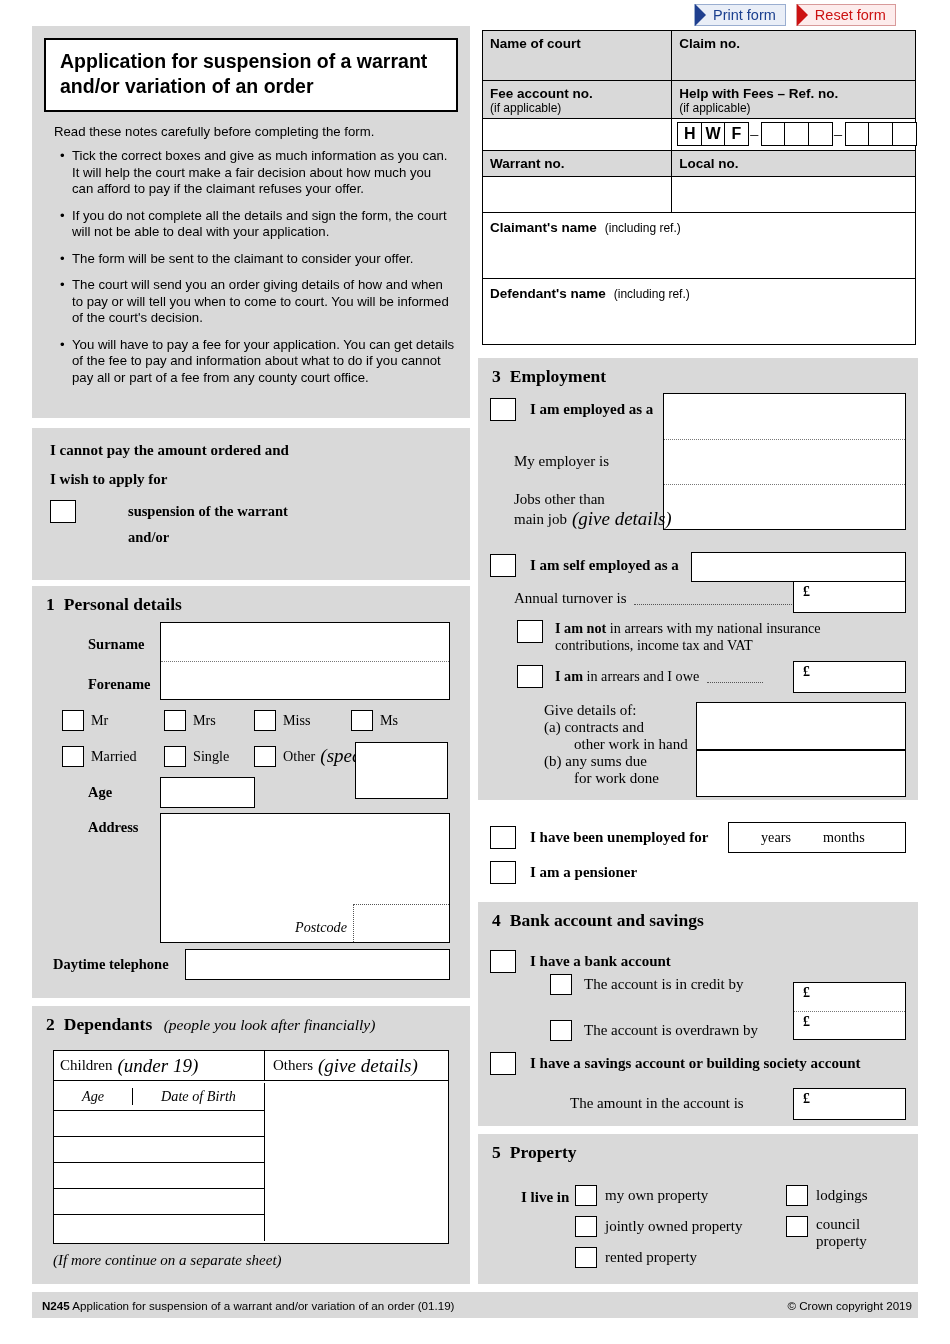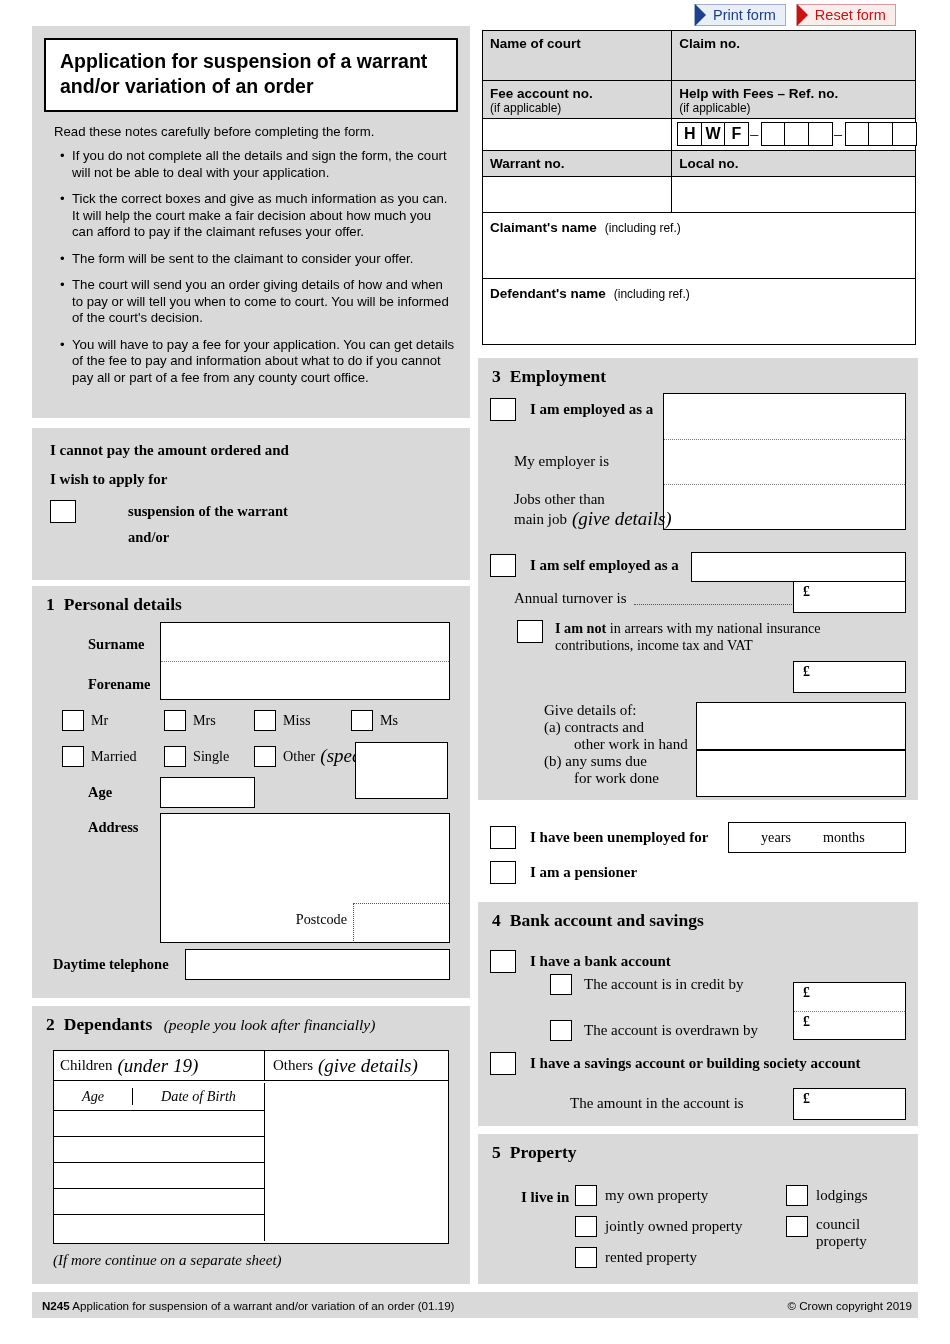--- a/index.html
+++ b/index.html
@@ -131,22 +131,22 @@
   <div class="act-btn reset">
     <span class="tri"></span>
     <span>Reset form</span>
   </div>
 </div>
 
 <div class="panel" id="notes-panel">
   <div class="title-box">Application for suspension of a warrant and/or variation of an order</div>
   <div class="notes-intro">Read these notes carefully before completing the form.</div>
   <ul class="notes">
+    <li>Tick the correct boxes and give as much information as you can. It will help the court make a fair decision about how much you can afford to pay if the claimant refuses your offer.</li>
     <li>If you do not complete all the details and sign the form, the court will not be able to deal with your application.</li>
-    <li>Tick the correct boxes and give as much information as you can. It will help the court make a fair decision about how much you can afford to pay if the claimant refuses your offer.</li>
     <li>The form will be sent to the claimant to consider your offer.</li>
     <li>The court will send you an order giving details of how and when to pay or will tell you when to come to court. You will be informed of the court's decision.</li>
     <li>You will have to pay a fee for your application. You can get details of the fee to pay and information about what to do if you cannot pay all or part of a fee from any county court office.</li>
   </ul>
 </div>
 
 <div class="panel" id="apply-panel">
   <div class="apply-line" style="margin-top:14px;">I cannot pay the amount ordered and</div>
   <div class="apply-line" style="margin-top:12px;">I wish to apply for</div>
   <div class="apply-row" style="margin-top:12px;">
@@ -192,21 +192,21 @@
     <span class="t13 ital" style="margin-left:5px;">(specify)</span>
   </div>
   <div class="box" style="position:absolute; left:323px; top:156px; width:93px; height:57px;"></div>
 
   <div style="position:absolute; left:56px; top:198px;" class="fld-lbl">Age</div>
   <div class="box" style="position:absolute; left:128px; top:191px; width:95px; height:31px;"></div>
 
   <div style="position:absolute; left:56px; top:233px;" class="fld-lbl">Address</div>
   <div class="box" style="position:absolute; left:128px; top:227px; width:290px; height:130px;">
     <div style="height:88px;"></div>
-    <div class="row" style="height:40px; ">
+    <div class="row" style="height:40px; align-items:flex-end;font-style:italic;">
       <span class="t14" style="margin:0 6px 6px auto;">Postcode</span>
       <span style="width:96px; height:38px; border-left:1px dotted #555; border-top:1px dotted #555;"></span>
     </div>
   </div>
 
   <div style="position:absolute; left:21px; top:370px;" class="fld-lbl">Daytime telephone</div>
   <div class="box" style="position:absolute; left:153px; top:363px; width:265px; height:31px;"></div>
 </div>
 
 <div class="panel" id="dependants-panel">
@@ -380,20 +380,28 @@
     <span class="cb"></span>
     <span style="margin-left:12px;">
       <div class="t14">
         <span class="bold">I am not</span>
         <span>in arrears with my national insurance</span>
       </div>
       <div class="t14">contributions, income tax and VAT</div>
     </span>
   </div>
 
+  <div class="row" style="position:absolute; left:39px; top:307px;">
+    <span class="cb"></span>
+    <span class="t14" style="margin-left:12px;">
+      <span class="bold">I am</span>
+      <span>in arrears and I owe</span>
+    </span>
+    <span class="dots" style="width:56px; margin-left:8px; height:13px;"></span>
+  </div>
   <div class="box" style="position:absolute; left:315px; top:303px; width:113px; height:32px;">
     <span class="money">£</span><span></span>
   </div>
 
   <div style="position:absolute; left:66px; top:344px;">
     <div class="t15">Give details of:</div>
     <div class="t15">(a)  contracts and</div>
     <div class="t15" style="margin-left:30px;">other work in hand</div>
     <div class="t15">(b)  any sums due</div>
     <div class="t15" style="margin-left:30px;">for work done</div>

